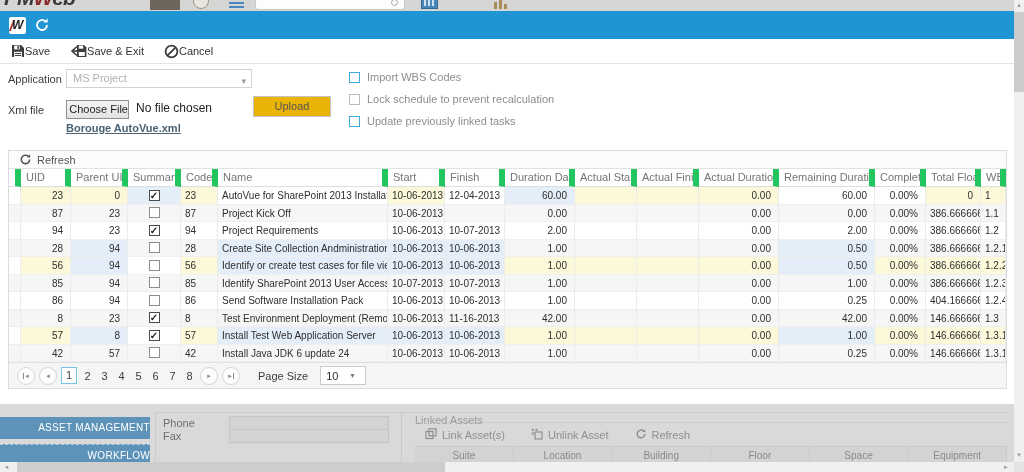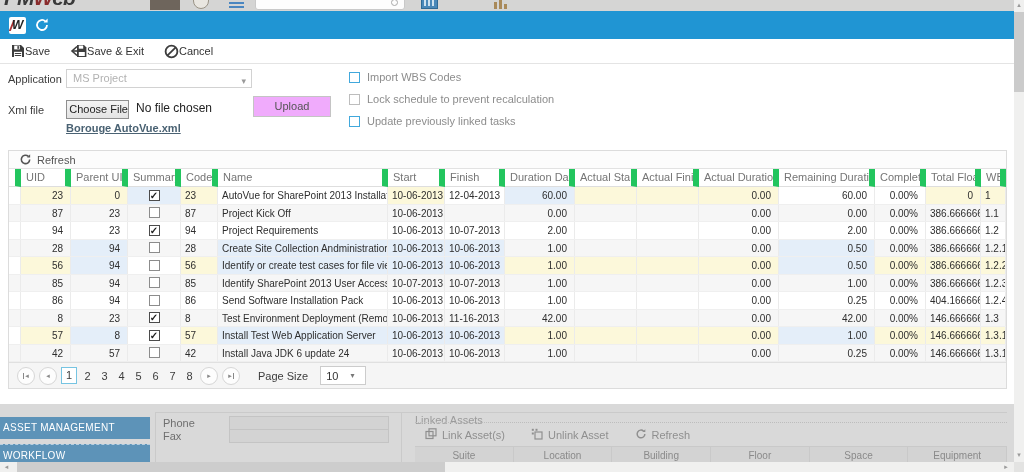--- a/index.html
+++ b/index.html
@@ -32,21 +32,21 @@
   .tb-refresh { width:16px; height:16px; cursor:pointer; }
   .toolbar { height:25px; border-bottom:1px solid #e4e4e4; display:flex; align-items:center; padding:0 11px; gap:20px; }
   .tbtn { display:flex; align-items:center; font-size:11px; color:#333; cursor:pointer; }
   
   .formarea { position:relative; height:85px; }
   .flabel { position:absolute; left:8px; color:#3c3c3c; }
   .sel { position:absolute; left:66px; top:5px; width:186px; height:19px; border:1px solid #d2d2d2; background:#fff; color:#b2b2b2; line-height:17px; padding-left:6px; }
   .sel .caret { position:absolute; right:5px; top:3px; color:#9a9a9a; font-size:9px; }
   .filebtn { position:absolute; left:66px; top:36px; width:63px; height:19px; border:1px solid #8f8f8f; background:linear-gradient(#f4f4f4,#e3e3e3); font-size:11px; color:#222; text-align:right; line-height:17px; cursor:pointer; }
   .nofile { position:absolute; left:136px; top:37px; font-size:12px; color:#222; }
-  .upload { position:absolute; left:253px; top:32px; width:78px; height:21px; border:1px solid #c4c4c4; background:#f0abfc; color:#555; text-align:center; line-height:19px; cursor:pointer; }
+  .upload { position:absolute; left:253px; top:32px; width:78px; height:21px; border:1px solid #c4c4c4; background:#eab308; color:#555; text-align:center; line-height:19px; cursor:pointer; }
   .filelink { position:absolute; left:66px; top:58px; color:var(--link,#4a6273); font-weight:bold; text-decoration:underline; cursor:pointer; }
   .ckgroup { position:absolute; left:349px; top:6px; }
   .ckrow { display:flex; align-items:center; gap:7px; height:14px; margin-bottom:8px; cursor:pointer; }
   .ckbox { width:11px; height:11px; background:#fff; border:1px solid #bdbdbd; flex:0 0 auto; }
   .ckbox.accent { border-color:var(--ckblue,#41a8dc); }
   .cklabel { color:#8d8d8d; }
   
   .grid { position:absolute; left:8px; top:139px; width:999px; border:1px solid #dcdcdc; background:#fff; }
   .refreshbar { height:18px; border-bottom:1px solid #e2e2e2; background:#fcfcfc; display:flex; align-items:center; gap:5px; padding-left:10px; color:#555; cursor:pointer; }
   .ghead, .grow { display:grid; }
@@ -67,21 +67,21 @@
   .pager { height:26px; background:#f5f5f5; border-top:1px solid #e0e0e0; display:flex; align-items:center; padding-left:8px; gap:4px; }
   .pbtn { width:18px; height:18px; border:1px solid #d6d6d6; border-radius:9px; background:#fdfdfd; color:#888; font-size:7px; display:flex; align-items:center; justify-content:center; gap:1px; cursor:pointer; }
   .pbtn .bar { width:1px; height:6px; background:#888; }
   .pnum { min-width:13px; text-align:center; color:#3c3c3c; cursor:pointer; padding:0 1px; }
   .pnum.cur { border:1px solid var(--pgsel,#76c4e2); background:#fff; height:17px; line-height:15px; min-width:16px; }
   .psize-label { margin-left:14px; color:#3c3c3c; }
   .psel { margin-left:8px; width:46px; height:19px; border:1px solid #cccccc; background:#fff; display:flex; align-items:center; padding:0 5px; gap:12px; cursor:pointer; color:#333; }
   .psel .caret { font-size:8px; color:#777; }
   
   .bottom { position:absolute; top:404px; left:0; width:1014px; height:58px; background:#d9d9d9; overflow:hidden; }
-  .side-item { position:absolute; left:0; width:150px; height:22px; background:var(--sblue,#5d93b8); color:#fff; font-size:10px; line-height:22px; padding-left:3px; letter-spacing:.3px; cursor:pointer; }
+  .side-item { position:absolute; left:0; width:150px; height:22px; background:var(--sblue,#5d93b8); color:#fff; font-size:10px; line-height:22px; padding-left:10px; letter-spacing:.3px; cursor:pointer;text-align:right; }
   .fieldrow { position:absolute; left:163px; display:flex; align-items:center; gap:4px; }
   .fieldrow .lb { width:62px; color:#6f6f6f; }
   .fieldrow .inp { width:160px; height:14px; background:#d3d3d3; border:1px solid #c4c4c4; }
   .panel-top { position:absolute; left:155px; top:8px; width:852px; height:50px; border-top:1px solid #cacaca; border-left:1px solid #cacaca; }
   .panel-div { position:absolute; left:401px; top:8px; width:1px; height:50px; background:#cacaca; }
   .la { position:absolute; left:415px; top:4px; width:592px; height:54px; }
   .la-title { color:#9b9b9b;margin-top:6px; }
   .la-bar { position:absolute; top:14px; left:0; width:100%; height:24px; border-top:1px dotted #bdbdbd; display:flex; align-items:center; gap:26px; padding-left:10px; }
   .la-btn { display:flex; align-items:center; gap:5px; color:#8f8f8f; cursor:pointer; }
   .la-cols { position:absolute; top:38px; left:0; width:100%; height:20px; display:flex; border-top:1px solid #c9c9c9; background:#d3d3d3; }

